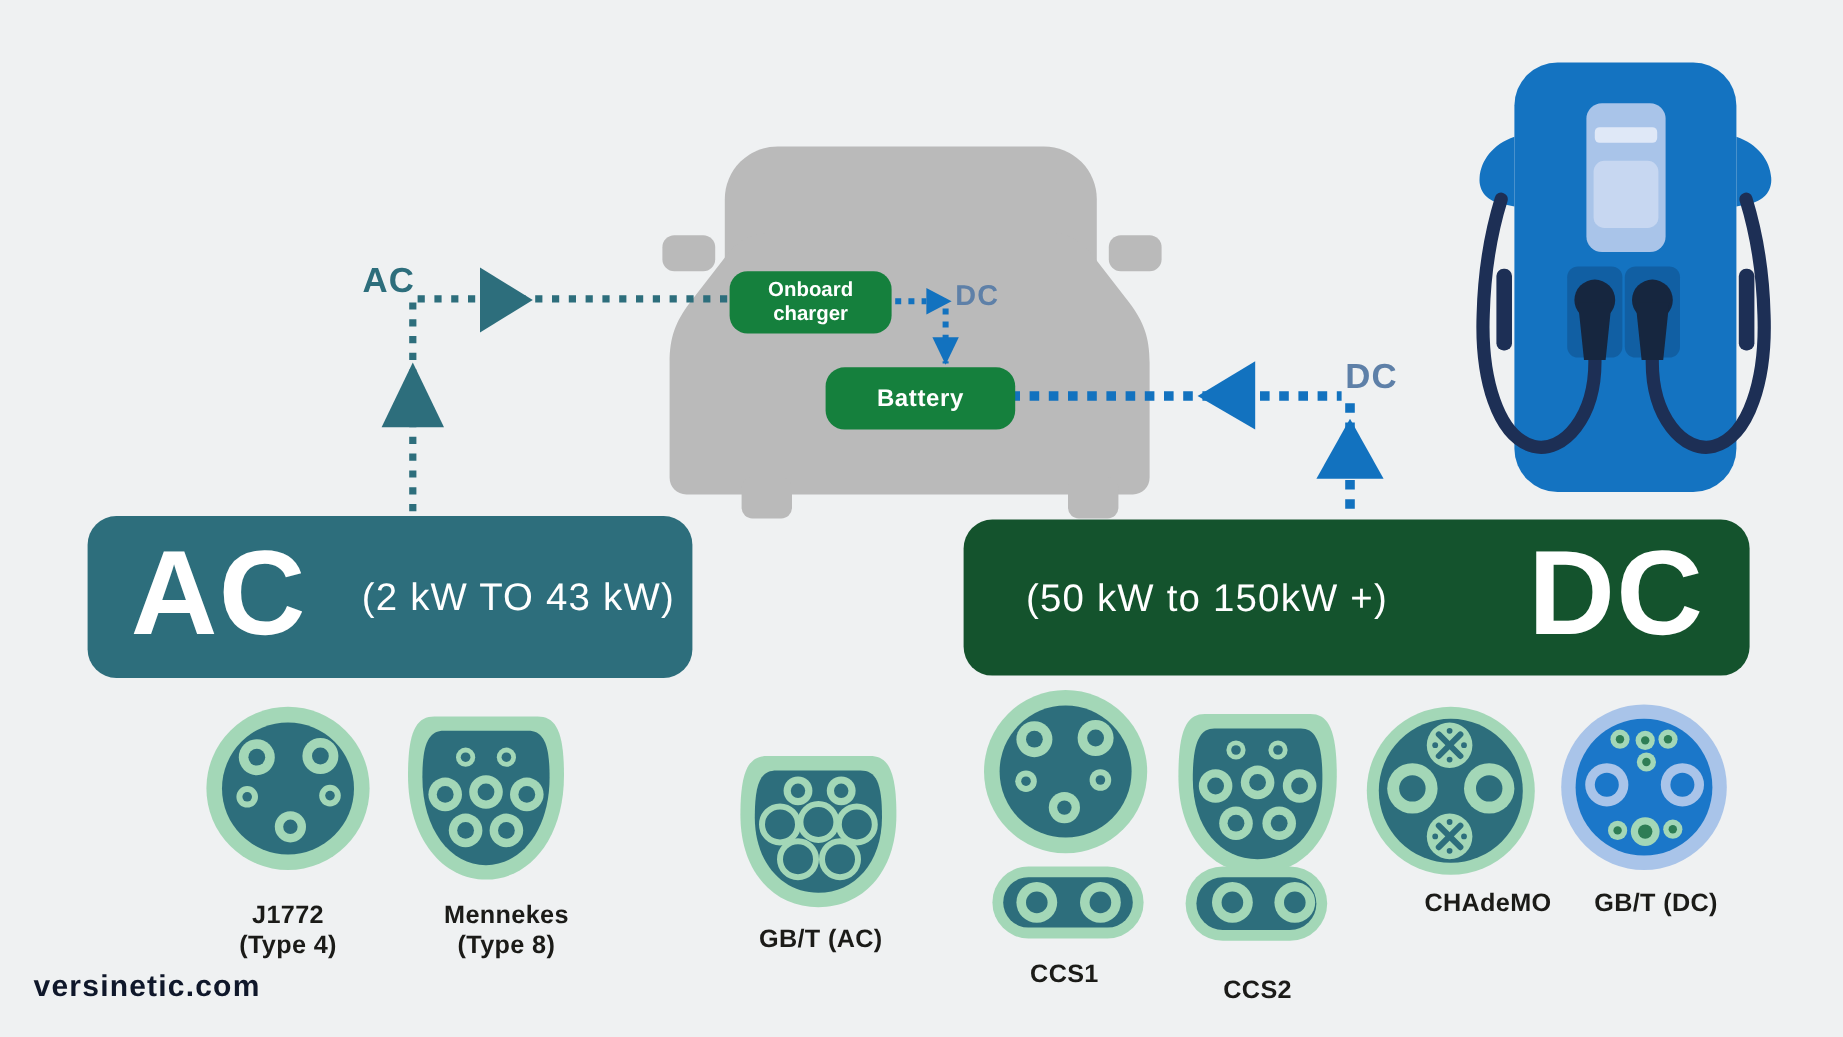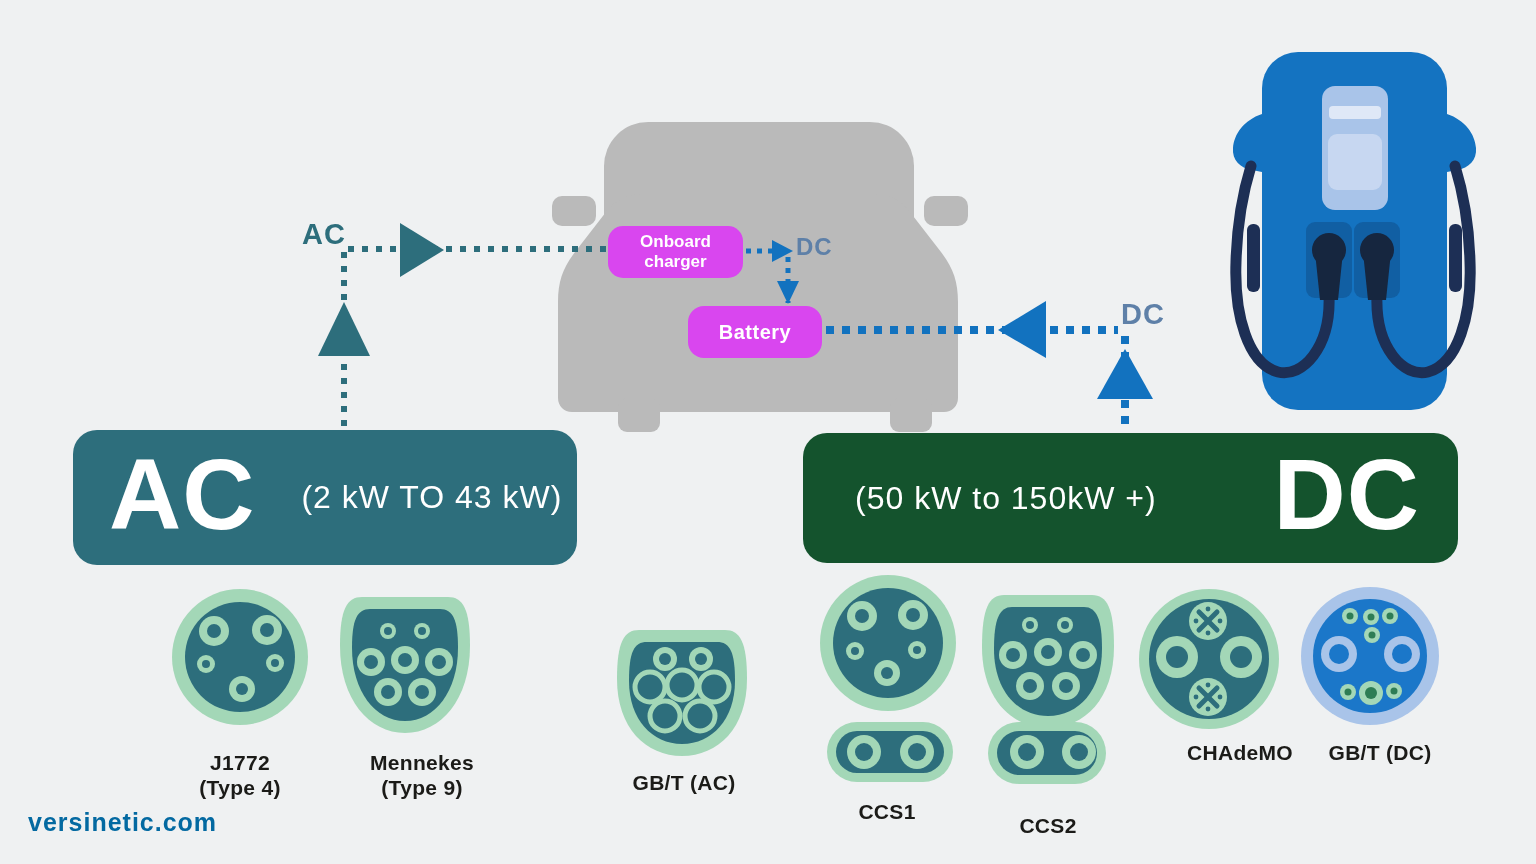--- a/index.html
+++ b/index.html
@@ -2,27 +2,27 @@
 <html><head>
 <meta charset="utf-8">
 <style>
   html,body { margin:0; padding:0; background:#eff1f2; }
   #canvas {
     position:relative; width:1536px; height:864px; overflow:hidden;
     background:#eff1f2; font-family:"Liberation Sans", sans-serif;
   }
   #diagram-svg { position:absolute; left:0; top:0; }
   .flow-box {
-    position:absolute; background:#d946ef; color:#ffffff;
+    position:absolute; background:#15803d; color:#ffffff;
     display:flex; align-items:center; justify-content:center;
     text-align:center; font-weight:800;
   }
   #onboard-box { left:608px; top:226px; width:135px; height:52px;
     border-radius:15px; font-size:17px; line-height:1.2; padding:0 16px; box-sizing:border-box; }
-  #battery-box { left:688px; top:306px; width:134px; height:52px;
+  #battery-box { left:688px; top:306px; width:158px; height:52px;
     border-radius:16px; font-size:20px; letter-spacing:0.5px; }
 
   .flow-label { position:absolute; font-weight:800; }
   #ac-flow-label  { left:302px; top:218px; font-size:29px; color:#2d6e7c; letter-spacing:1px; }
   #dc-int-label   { left:796px; top:233px; font-size:24px; color:#5e80a8; letter-spacing:1px; }
   #dc-ext-label   { left:1121px; top:298px; font-size:29px; color:#5e80a8; letter-spacing:1px; }
 
   .banner { position:absolute; color:#ffffff; display:flex; align-items:center; box-sizing:border-box; }
   #ac-banner { left:73px; top:430px; width:504px; height:135px;
     background:#2d6e7c; border-radius:24px; padding-left:36px; }
@@ -39,21 +39,21 @@
   }
   #label-j1772    { left:240px;  top:750px; }
   #label-mennekes { left:422px;  top:750px; }
   #label-gbt-ac   { left:684px;  top:770px; }
   #label-ccs1     { left:887px;  top:799px; }
   #label-ccs2     { left:1048px; top:799px;margin-top:14px; }
   #label-chademo  { left:1240px; top:740px; }
   #label-gbt-dc   { left:1380px; top:740px; }
 
   #watermark { left:28px; top:808px; position:absolute; font-size:25px; font-weight:700;
-    color:#0369a1; letter-spacing:1px;text-align:center; }
+    color:#0f172a; letter-spacing:1px;text-align:center; }
 </style>
 </head>
 <body>
 
 <div id="canvas">
 
 <svg id="diagram-svg" width="1536" height="864" viewBox="0 0 1536 864">
 
   <g fill="#bababa">
     <rect x="552" y="196" width="44" height="30" rx="10"></rect>
@@ -288,21 +288,21 @@
     <span class="banner-range">(50 kW to 150kW +)</span>
     <span class="banner-big">DC</span>
   </div>
 
   <div class="conn-label" id="label-j1772">
     <div>J1772</div>
     <div>(Type 4)</div>
   </div>
   <div class="conn-label" id="label-mennekes">
     <div>Mennekes</div>
-    <div>(Type 9)</div>
+    <div>(Type 8)</div>
   </div>
   <div class="conn-label" id="label-gbt-ac">GB/T (AC)</div>
   <div class="conn-label" id="label-ccs1">CCS1</div>
   <div class="conn-label" id="label-ccs2">CCS2</div>
   <div class="conn-label" id="label-chademo">CHAdeMO</div>
   <div class="conn-label" id="label-gbt-dc">GB/T (DC)</div>
 
   <div id="watermark">versinetic.com</div>
 
 </div>

